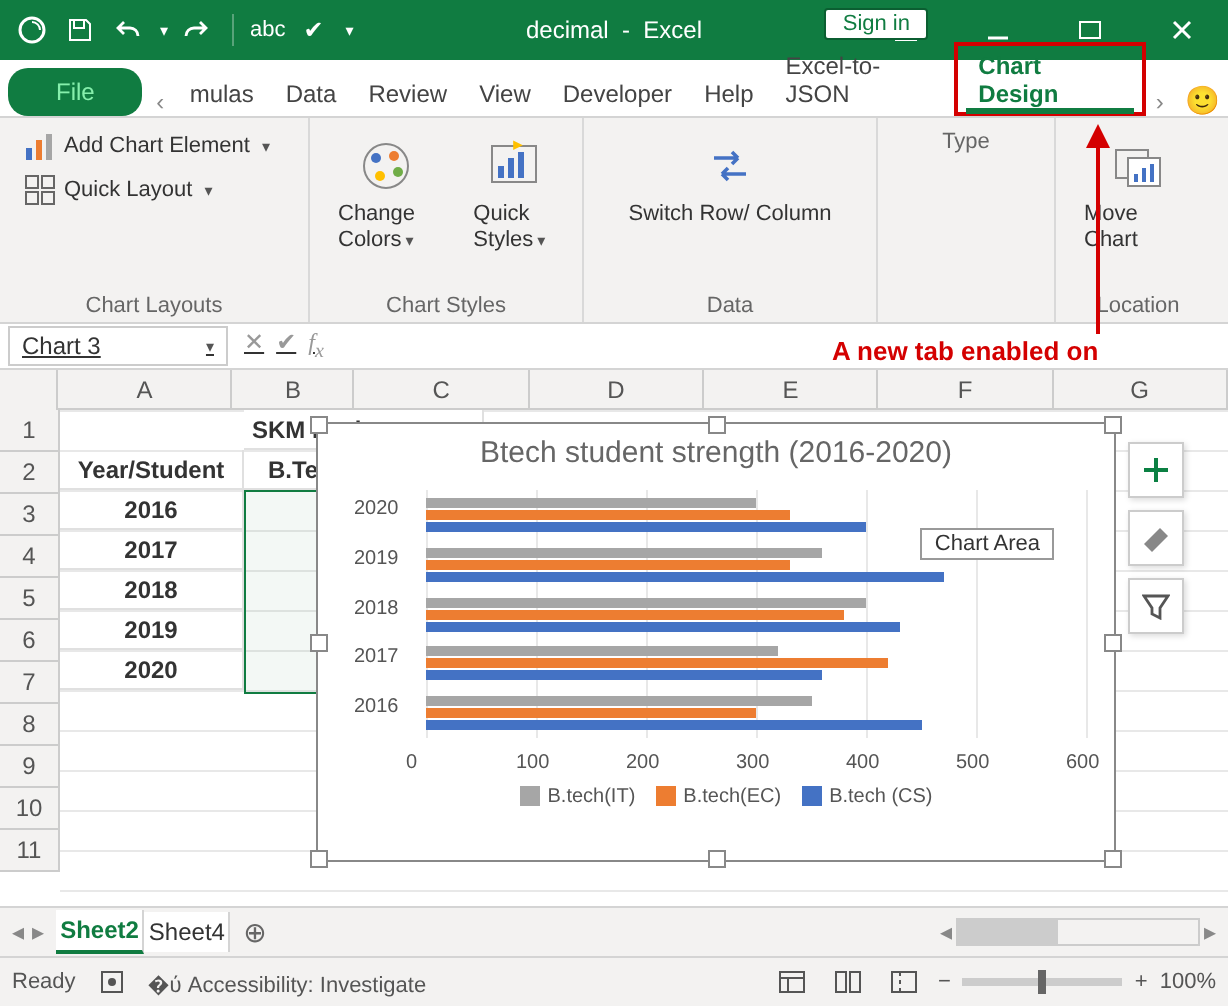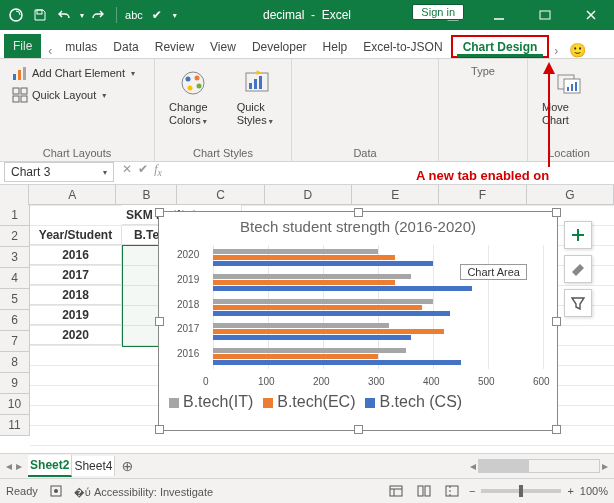--- a/index.html
+++ b/index.html
@@ -10,39 +10,39 @@
   .tb-sep { width:1px; height:16px; background: rgba(255,255,255,0.3); margin: 0 4px;}
   .qat-btn { width:20px; height:20px; display:inline-flex; align-items:center; justify-content:center; cursor:pointer; border-radius:2px;}
   .title-center { position:absolute; left:0; right:0; text-align:center; display:flex; justify-content:center; align-items:center; height:30px; pointer-events:none;}
   .title-center span { font-size:12px; }
   .sign-in { position:absolute; right:150px; top:4px; background:#fff; color:#107c41; font-size:11px; padding:1px 8px; border:1px solid #0b5e31; border-radius:2px; pointer-events:auto; cursor:pointer;}
   .wc-btns { margin-left:auto; display:flex; }
   .wc-btn { width:46px; height:30px; display:flex; align-items:center; justify-content:center; cursor:pointer; color:#fff;}
   
   .rtabs { background:#fff; height:28px; display:flex; align-items:flex-end; border-bottom:1px solid #d4d4d4; padding:0 4px;}
   .rtab { padding:5px 8px 4px 8px; font-size:12px; color:#444; cursor:pointer; position:relative;}
-  .file-tab { background:#107c41; color:#e5e5e5; padding:5px 9px; margin-right:2px; }
+  .file-tab { background:#107c41; color:#86efac; padding:5px 24px; margin-right:2px;border-radius:10px; }
   .rtab.highlight { border:2px solid #d40000; padding:3px 10px 2px 10px; color:#107c41; font-weight:600;}
   .rtab.highlight::after { content:""; position:absolute; left:4px; right:4px; bottom:-1px; height:3px; background:#107c41;}
   .rt-nav{ width:14px; text-align:center; color:#888; cursor:pointer; }
   .emoji{ margin-left:6px; font-size:14px; cursor:pointer;}
   
   .ribbon { background:#f3f2f1; height:102px; border-bottom:1px solid #d4d4d4; display:flex; }
   .rgroup { border-right:1px solid #d9d9d9; padding:4px 8px 2px 8px; display:flex; flex-direction:column; justify-content:space-between; align-items:center;}
   .rgroup-label{ font-size:11px; color:#666; text-align:center; padding-top:2px;}
   .rbtn { display:flex; flex-direction:column; align-items:center; gap:2px; padding:4px 6px; cursor:pointer; border-radius:3px;}
   .rbtn-label{ font-size:11px; line-height:1.15; text-align:left; color:#333;}
   .ricon{ width:32px; height:32px; display:flex; align-items:center; justify-content:center;}
   .rhoriz{ display:flex; gap:8px; flex:1; align-items:flex-start;}
   .rstack{ display:flex; flex-direction:column; gap:2px; align-items:flex-start;}
   .rstack .mini{ display:flex; align-items:center; gap:4px; font-size:11px; padding:2px 4px; cursor:pointer;}
   .mini-ico{ width:16px; height:16px; display:inline-flex; align-items:center; justify-content:center;}
   .drop{ font-size:8px; color:#555; margin-left:2px;}
   
-  .fxbar{ height:22px; border-bottom:1px solid #d4d4d4; display:flex; align-items:flex-start;}
+  .fxbar{ height:22px; border-bottom:1px solid #d4d4d4; display:flex; align-items:center;text-decoration:underline;}
   .namebox{ width:96px; border:1px solid #ccc; height:18px; margin:0 2px 0 4px; display:flex; align-items:center; padding:0 6px; background:#fff; justify-content:space-between;}
   .fx-btns{ display:flex; gap:6px; color:#999; padding:0 6px;}
   .fx-ital{ font-style:italic; font-family:"Times New Roman",serif;}
   .fx-input{ flex:1; height:18px; border:none; outline:none; padding:0 4px; color:#333;}
   
   .grid{ flex:1; position:relative; overflow:hidden; background:#fff;}
   .colheads{ position:absolute; top:0; left:0; right:0; height:20px; display:flex; background:#f3f2f1;}
   .selall{ width:30px; height:20px; border-right:1px solid #ccc; border-bottom:1px solid #ccc; background:#f3f2f1;}
   .ch{ width:92px; border-right:1px solid #ccc; border-bottom:1px solid #ccc; text-align:center; line-height:20px; color:#555; background:#f3f2f1;}
   .rowheads{ position:absolute; top:20px; left:0; width:30px;}
@@ -57,21 +57,21 @@
   .chartobj{ position:absolute; border:1px solid #888; background:#fff;}
   .chartobj .ch-title{ text-align:center; font-size:15px; color:#666; padding:6px 0 2px 0;}
   .chart-area{ position:relative; margin:4px 12px 0 12px; height:150px;}
   .axis-lbl{ position:absolute; font-size:10px; color:#555;}
   .bars{ position:absolute; left:42px; right:8px; top:4px; bottom:22px;}
   .bar{ position:absolute; height:5px;}
   .b1{ background:#a6a6a6;}
   .b2{ background:#ed7d31;}
   .b3{ background:#4472c4;}
   .grid-v{ position:absolute; top:0; bottom:0; width:1px; background:#e8e8e8;}
-  .legend{ font-size:16px; color:#555; padding:2px 0 4px 0;}
+  .legend{ text-align:center; font-size:10px; color:#555; padding:2px 0 4px 0;}
   .lg-box{ display:inline-block; width:10px; height:10px; margin:0 4px 0 10px; vertical-align:middle;}
   .sel-dot{ width:7px; height:7px; background:#fff; border:1px solid #888; position:absolute; border-radius:0;}
   .side-btn{ position:absolute; width:26px; height:26px; background:#fff; border:1px solid #ccc; box-shadow:1px 1px 3px rgba(0,0,0,.15); display:flex; align-items:center; justify-content:center; cursor:pointer; color:#555;}
   .annot{ position:absolute; color:#d40000; font-weight:600; font-size:13px; text-align:left; line-height:1.3;}
   .arrow{ position:absolute; }
   .charea-tip{ position:absolute; border:1px solid #999; background:#fff; padding:1px 6px; font-size:11px; color:#333;}
   
   .tabstrip{ height:24px; border-top:1px solid #d4d4d4; display:flex; align-items:center; background:#f3f2f1;}
   .ts-nav{ display:flex; gap:4px; padding:0 6px; color:#888;}
   .stab{ padding:3px 2px; font-size:12px; border-right:1px solid #d4d4d4; background:#fff; cursor:pointer; position:relative;}
@@ -218,20 +218,28 @@
                 <path d="M22 4l6 3-6 3z" fill="#ffc000" transform="translate(-4,-2) scale(.8)"></path>
               </svg>
             </div>
             <div class="rbtn-label"><span>Quick Styles</span><span class="drop">▾</span></div>
           </div>
     </div>
     <div class="rgroup-label">Chart Styles</div>
   </div>
   <div class="rgroup" style="width:130px">
     <div class="rhoriz">
+      <div class="rbtn">
+            <div class="ricon">
+              <svg width="28" height="28">
+                <path d="M6 10h12m0 0-3-3m3 3-3 3M22 18H10m0 0 3-3m-3 3 3 3" stroke="#4472c4" fill="none" stroke-width="1.8"></path>
+              </svg>
+            </div>
+            <div class="rbtn-label">Switch Row/ Column</div>
+          </div>
     </div>
     <div class="rgroup-label">Data</div>
   </div>
   <div class="rgroup" style="width:72px">
     <div class="rgroup-label">Type</div>
   </div>
   <div class="rgroup" style="width:66px; border-right:none">
     <div class="rbtn">
           <div class="ricon">
             <svg width="28" height="28">

